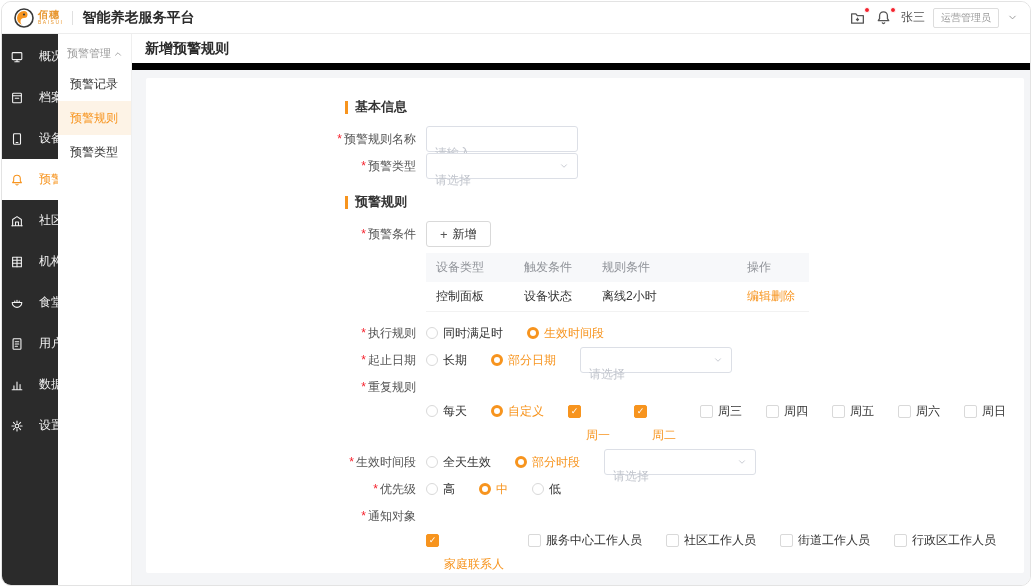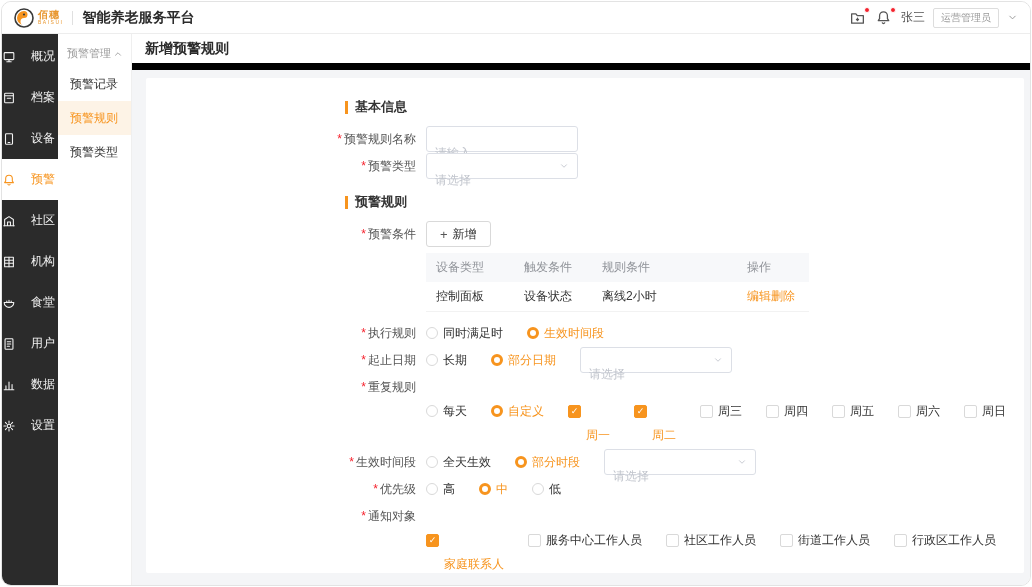--- a/index.html
+++ b/index.html
@@ -21,21 +21,21 @@
   .icon-badge { position:relative; width:18px; height:18px; color:#555; cursor:pointer; }
   .icon-badge .dot { position:absolute; top:-2px; right:-3px; width:6px; height:6px; border-radius:50%;
                      background:#f5222d; border:1px solid #fff; }
   .user-name { font-size:12px; color:#555; cursor:pointer; }
   .role-badge { font-size:10px; color:#9a9a9a; border:1px solid #ddd; border-radius:2px; padding:2px 7px; }
   .chevron { color:#999; display:flex; align-items:center; cursor:pointer; }
 
   
   .bodyrow { display:flex; height:551px; }
   .sidebar { width:56px; background:#2b2b2b; flex-shrink:0; padding-top:2px; }
-  .side-item { height:41px; display:flex; align-items:center; gap:15px; 
+  .side-item { height:41px; display:flex; align-items:center; gap:15px; padding-left:8px;
                color:#f2f2f2; font-size:12px; cursor:pointer; white-space:nowrap; }
   .side-item .icon { display:flex; align-items:center; }
   .side-item.active { background:#fff; color:#f7941e; }
 
   .submenu { width:74px; border-right:1px solid #efefef; background:#fff; flex-shrink:0; padding-top:6px; }
   .submenu-group { display:flex; align-items:center; justify-content:space-between;
                    padding:6px 8px 6px 9px; font-size:11px; color:#9b9b9b; cursor:pointer; }
   .submenu-group .caret { color:#9b9b9b; display:flex; }
   .submenu-item { height:34px; line-height:34px; padding-left:12px; font-size:12px; color:#333;
                   cursor:pointer; white-space:nowrap; }

